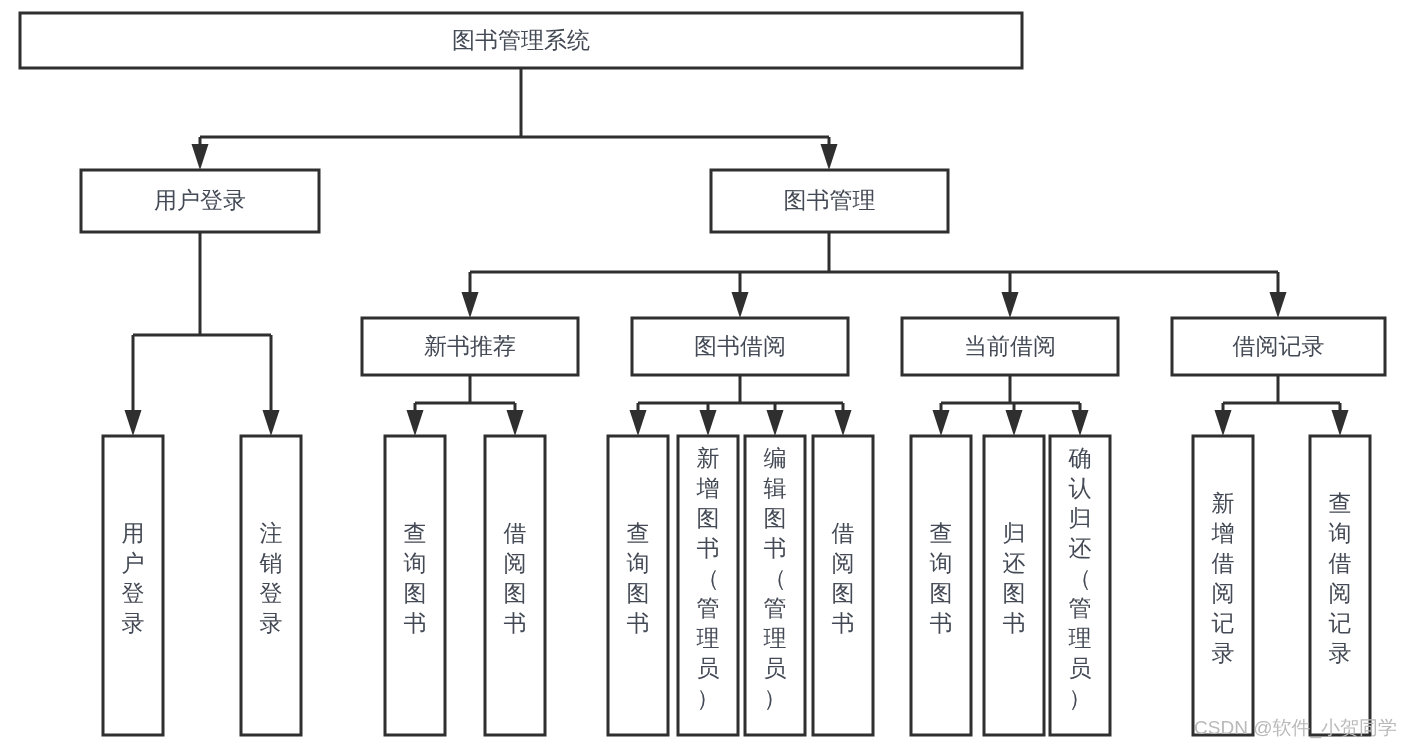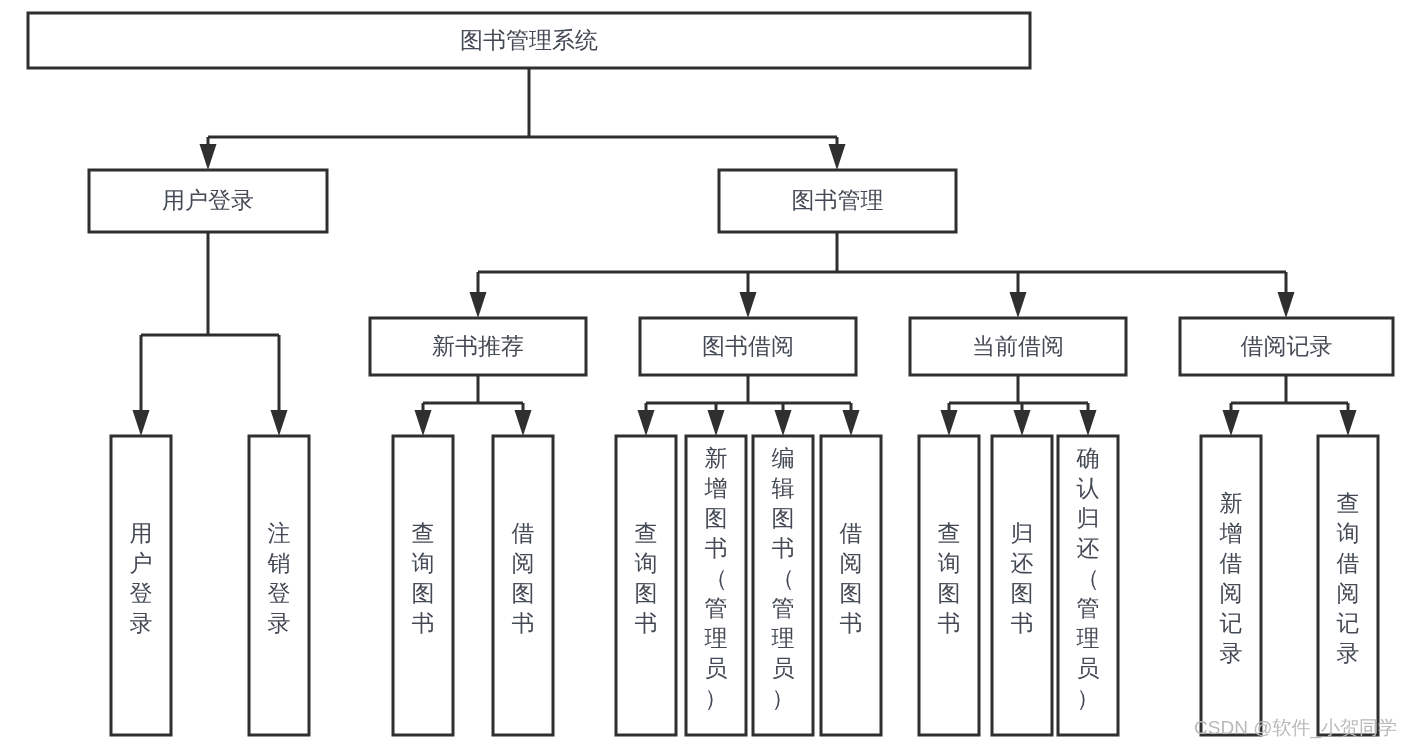--- a/index.html
+++ b/index.html
@@ -10,21 +10,21 @@
   }
   body {
     width: 1405px;
     height: 747px;
     position: relative;
     overflow: hidden;
     font-family: "Liberation Sans", "DejaVu Sans", sans-serif;
   }
   #diagram-root {
     position: absolute;
-    left: 8px;
+    left: 0;
     top: 0;
     width: 1215px;
     height: 747px;
     border-radius: 17px;
   }
   .node-box {
     fill: #ffffff;
     stroke: #2f2f2f;
     stroke-width: 3;
   }

